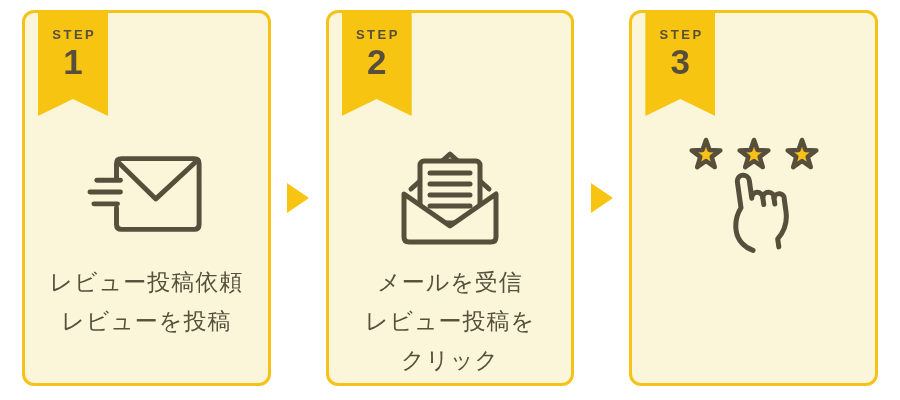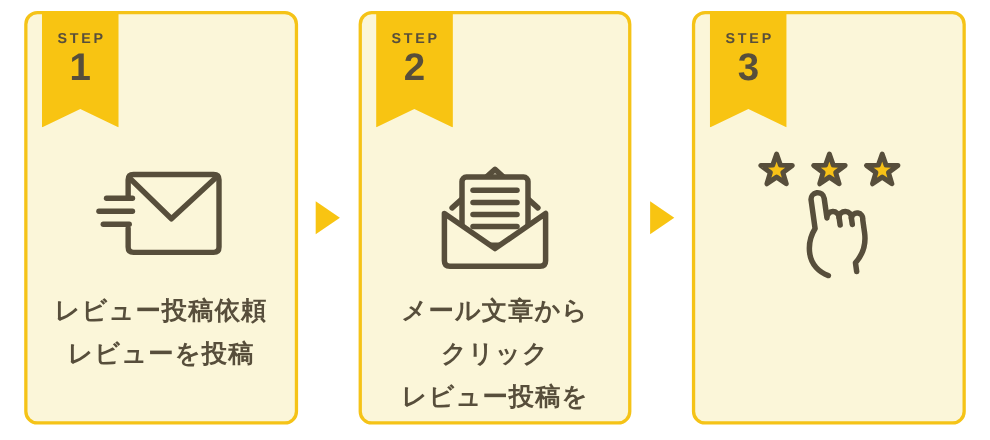--- a/index.html
+++ b/index.html
@@ -44,21 +44,21 @@
   .icon-box {
     height: 122px;
     display: flex; align-items: center; justify-content: center;
   }
 
   .caption {
     margin-top: 8px;
     text-align: center;
     color: #574E3B;
     font-size: 23px;
-    font-weight: 700;
+    font-weight: 400;
     line-height: 39px;
     letter-spacing: 1px;
   }
   .caption span { display: block; }
 
   .arrow-gap {
     flex: 0 0 55px;
     display: flex; align-items: center; justify-content: center;
     height: 376px;
   }
@@ -112,23 +112,23 @@
           <rect x="22" y="19" width="60" height="62" rx="4" fill="#FBF6D9"></rect>
           <line x1="32" y1="31" x2="72" y2="31"></line>
           <line x1="32" y1="42" x2="72" y2="42"></line>
           <line x1="32" y1="53" x2="72" y2="53"></line>
           <line x1="32" y1="64" x2="72" y2="64"></line>
           <path d="M6,52 L52,84 L98,52 L98,95 Q98,100 93,100 L11,100 Q6,100 6,95 Z" fill="#FBF6D9"></path>
         </g>
       </svg>
     </div>
     <div class="caption">
-      <span>メール文章から</span>
+      <span>メールを受信</span>
+      <span>レビュー投稿を</span>
       <span>クリック</span>
-      <span>レビュー投稿を</span>
     </div>
   </div>
 
   <div class="arrow-gap">
     <div class="arrow"></div>
   </div>
 
   <div class="card">
     <div class="ribbon">
       <div class="step-word">STEP</div>

